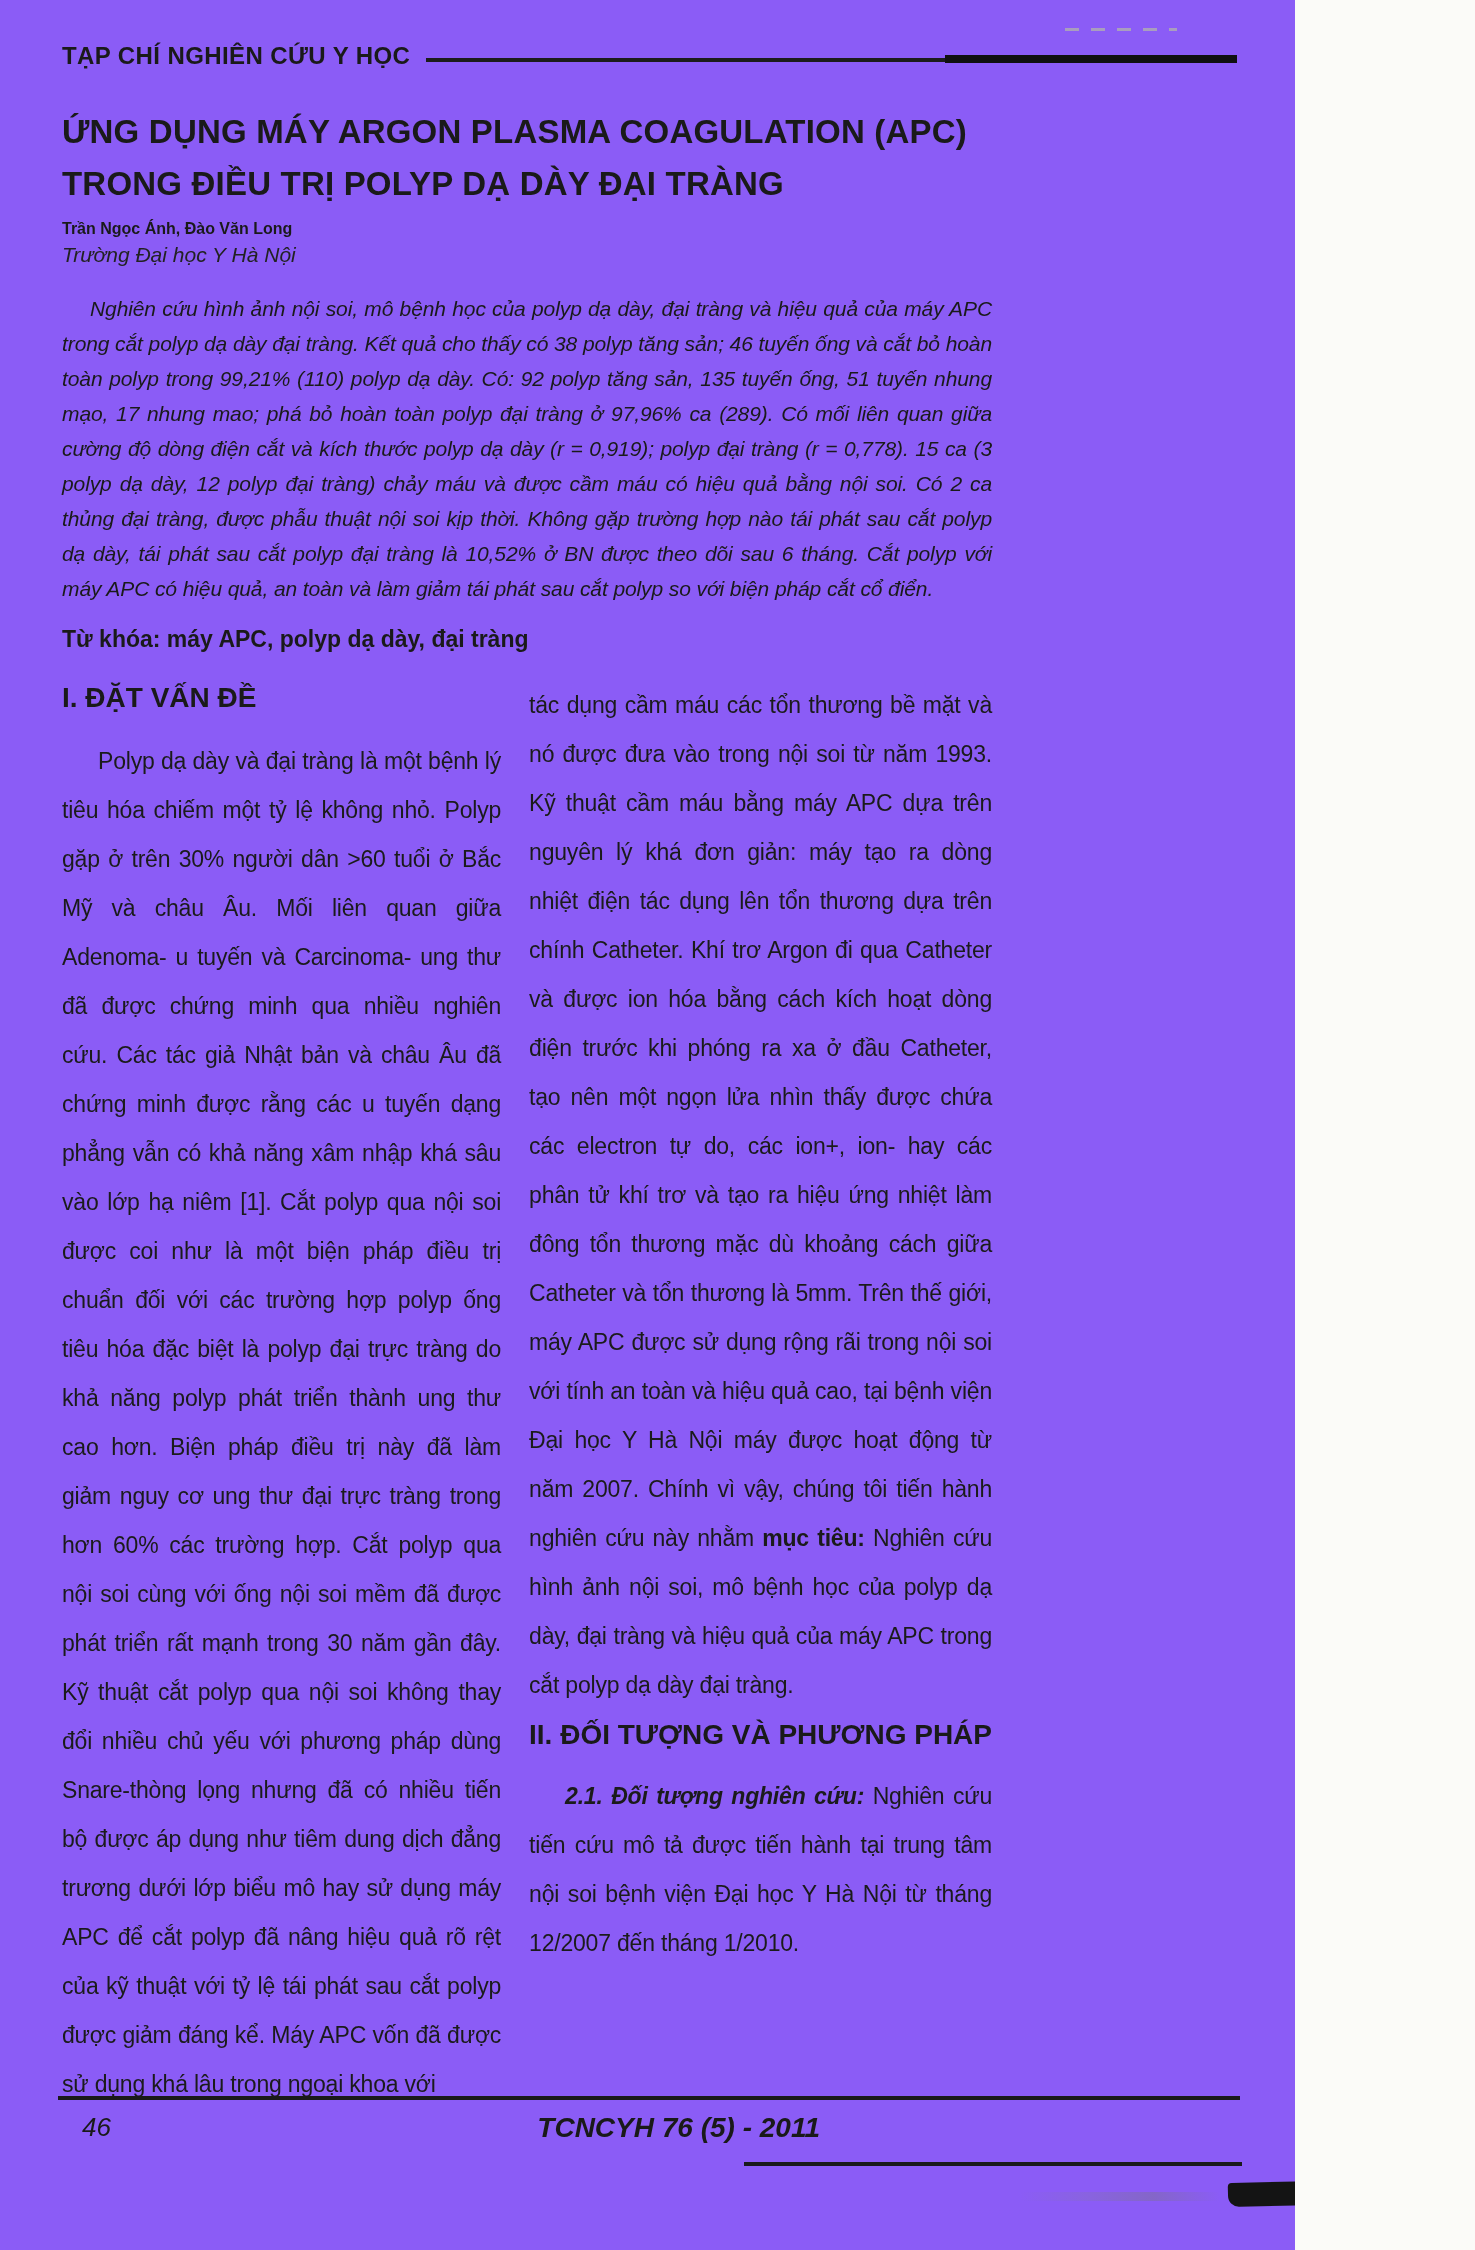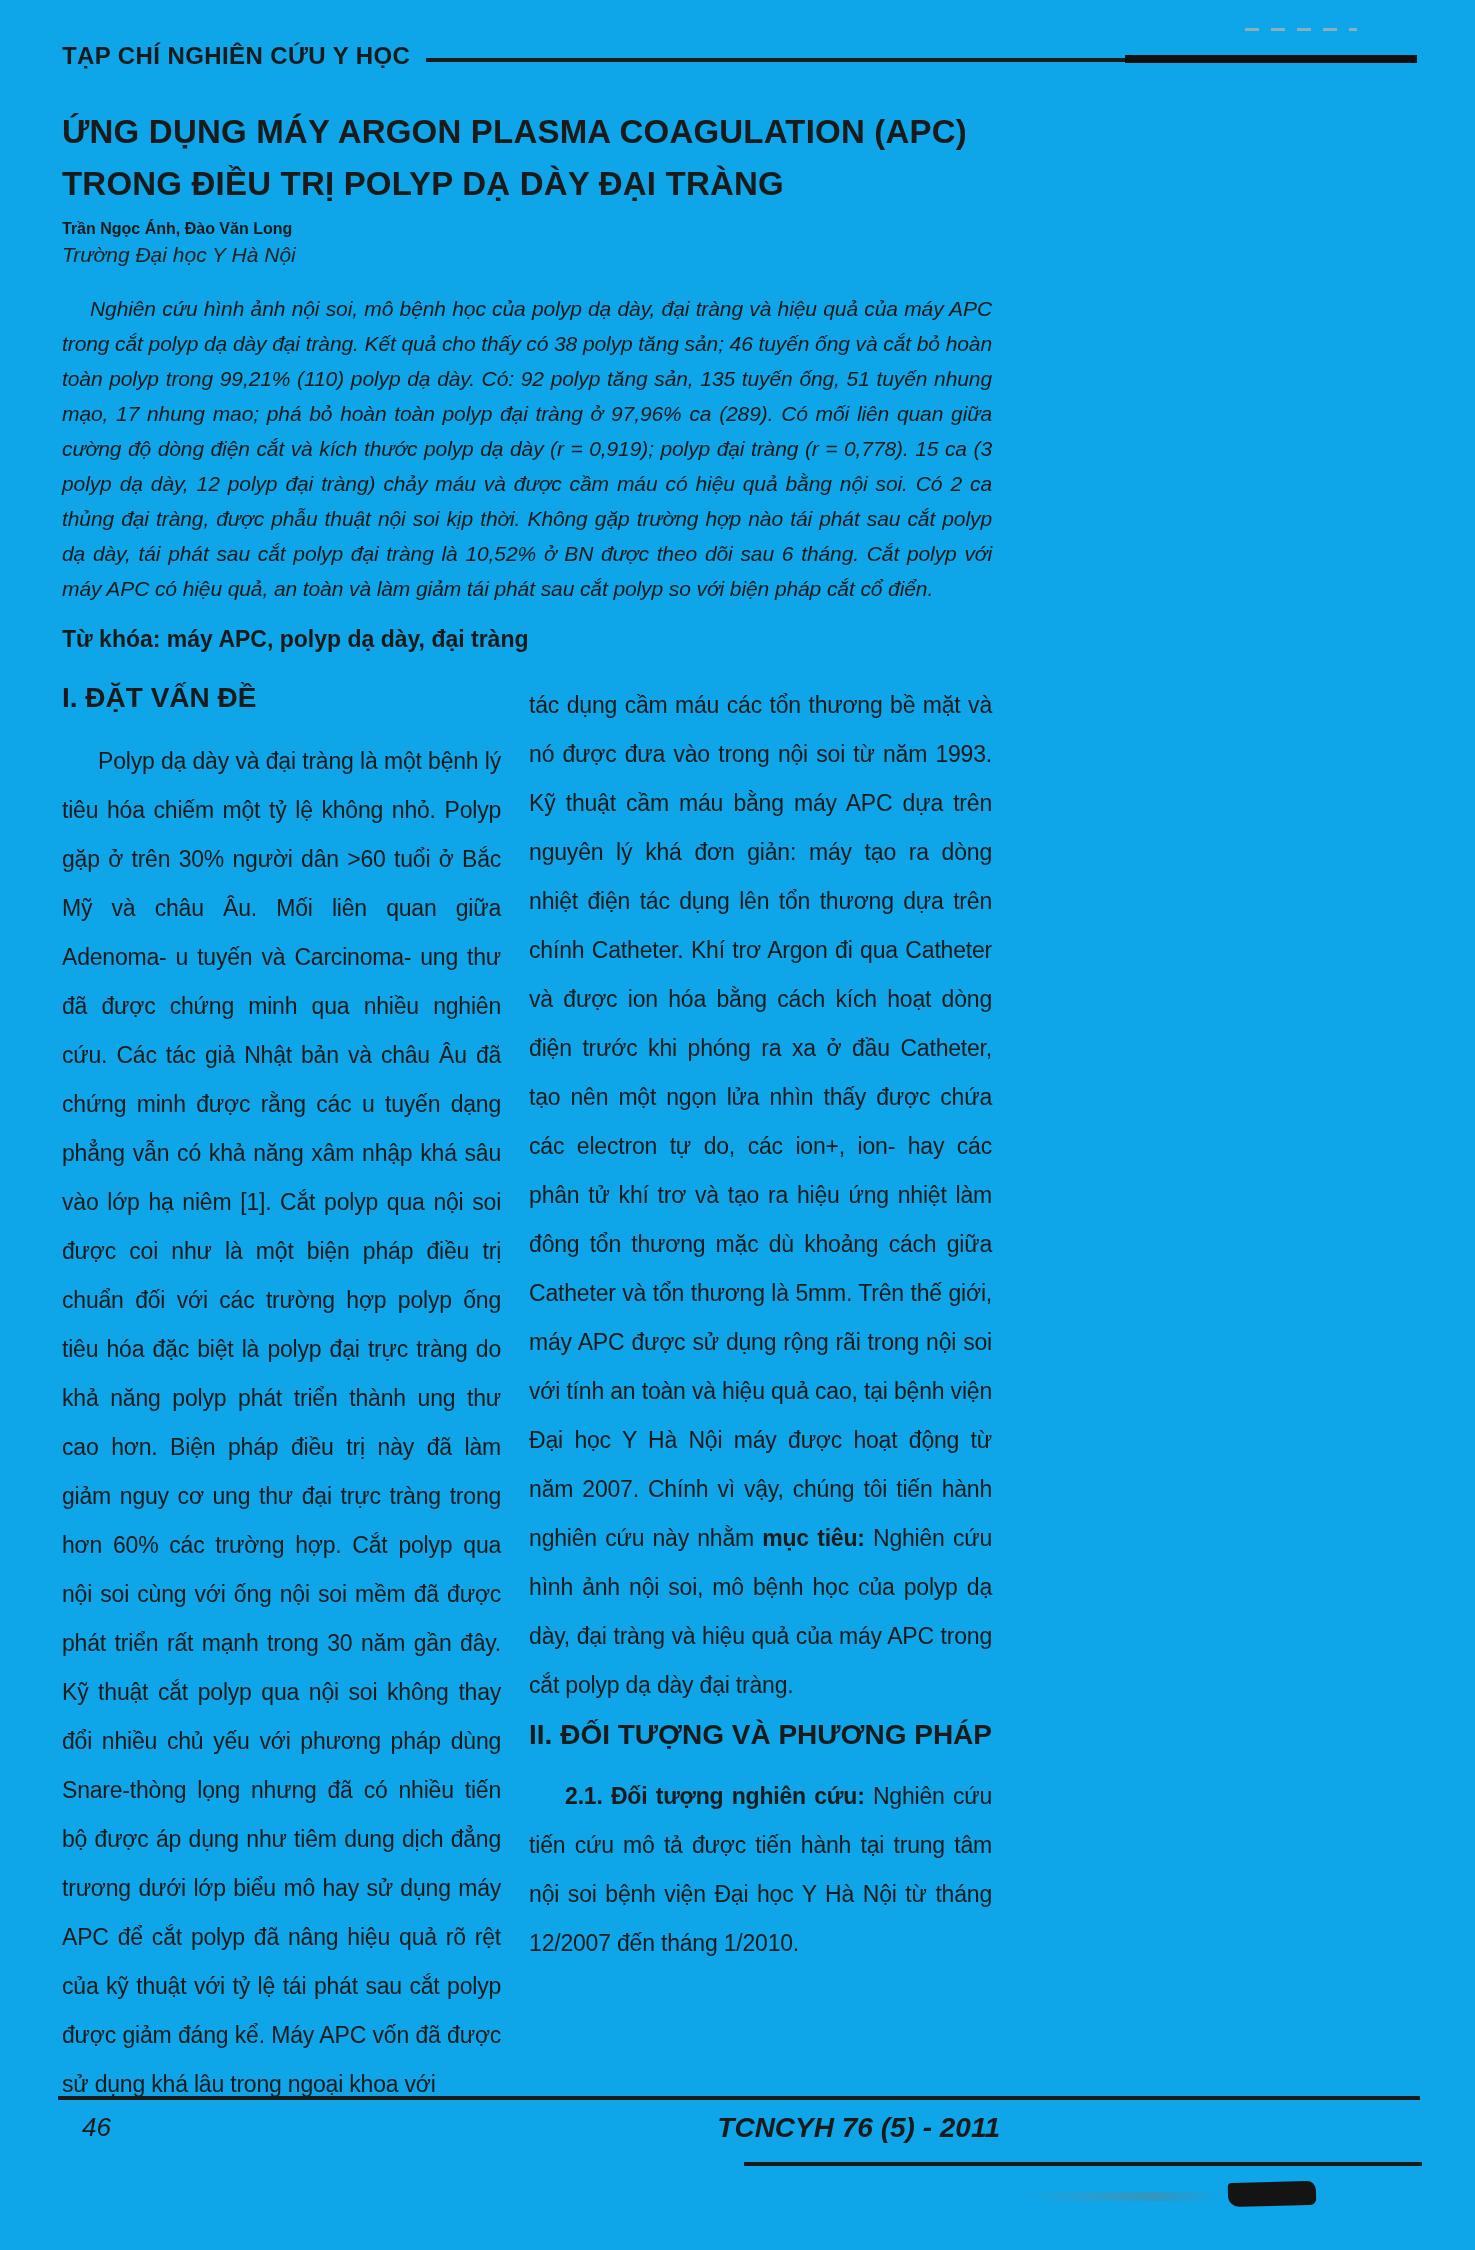--- a/index.html
+++ b/index.html
@@ -1,21 +1,21 @@
 <!DOCTYPE html>
 <html><head>
 <meta charset="utf-8">
 <style>
   * { box-sizing: border-box; margin: 0; padding: 0; }
   html, body { width: 1475px; background: #fbfbf8; }
   .page {
     position: relative;
-    width: 1475px;
+    width: 1295px;
     height: 2250px;
-    background: #0ea5e9;
+    background: #8b5cf6;
     font-family: "Liberation Sans", "DejaVu Sans", sans-serif;
     color: #1a1a1a;
     overflow: hidden;
   }
 
   
   .masthead {
     position: absolute;
     top: 42px; left: 62px; right: 58px;
     display: flex;
@@ -92,21 +92,21 @@
 
   .body {
     font-size: 23px;
     line-height: 49px;
     text-align: justify;
     letter-spacing: -0.2px;
     color: #1b1b1b;
   }
   .indent { text-indent: 36px; }
   .emph-bold { font-weight: bold; }
-  .emph-bolditalic { font-weight: bold; }
+  .emph-bolditalic { font-weight: bold; font-style: italic; }
 
   
   .rule-footer-top { position: absolute; left: 58px; right: 55px; top: 2096px; height: 4px; background: #1a1a1a; }
   .page-number { position: absolute; left: 82px; top: 2112px; font-style: italic; font-size: 26px; }
   .citation { position: absolute; right: 475px; top: 2112px; font-weight: bold; font-style: italic; font-size: 28px; }
   .rule-footer-bottom { position: absolute; left: 744px; right: 53px; top: 2162px; height: 4px; background: #1a1a1a; }
   .blob-smudge {
     position: absolute; left: 1020px; top: 2192px; width: 200px; height: 9px;
     background: linear-gradient(90deg, transparent, rgba(130,130,125,.18), rgba(120,120,115,.35), transparent);
   }

